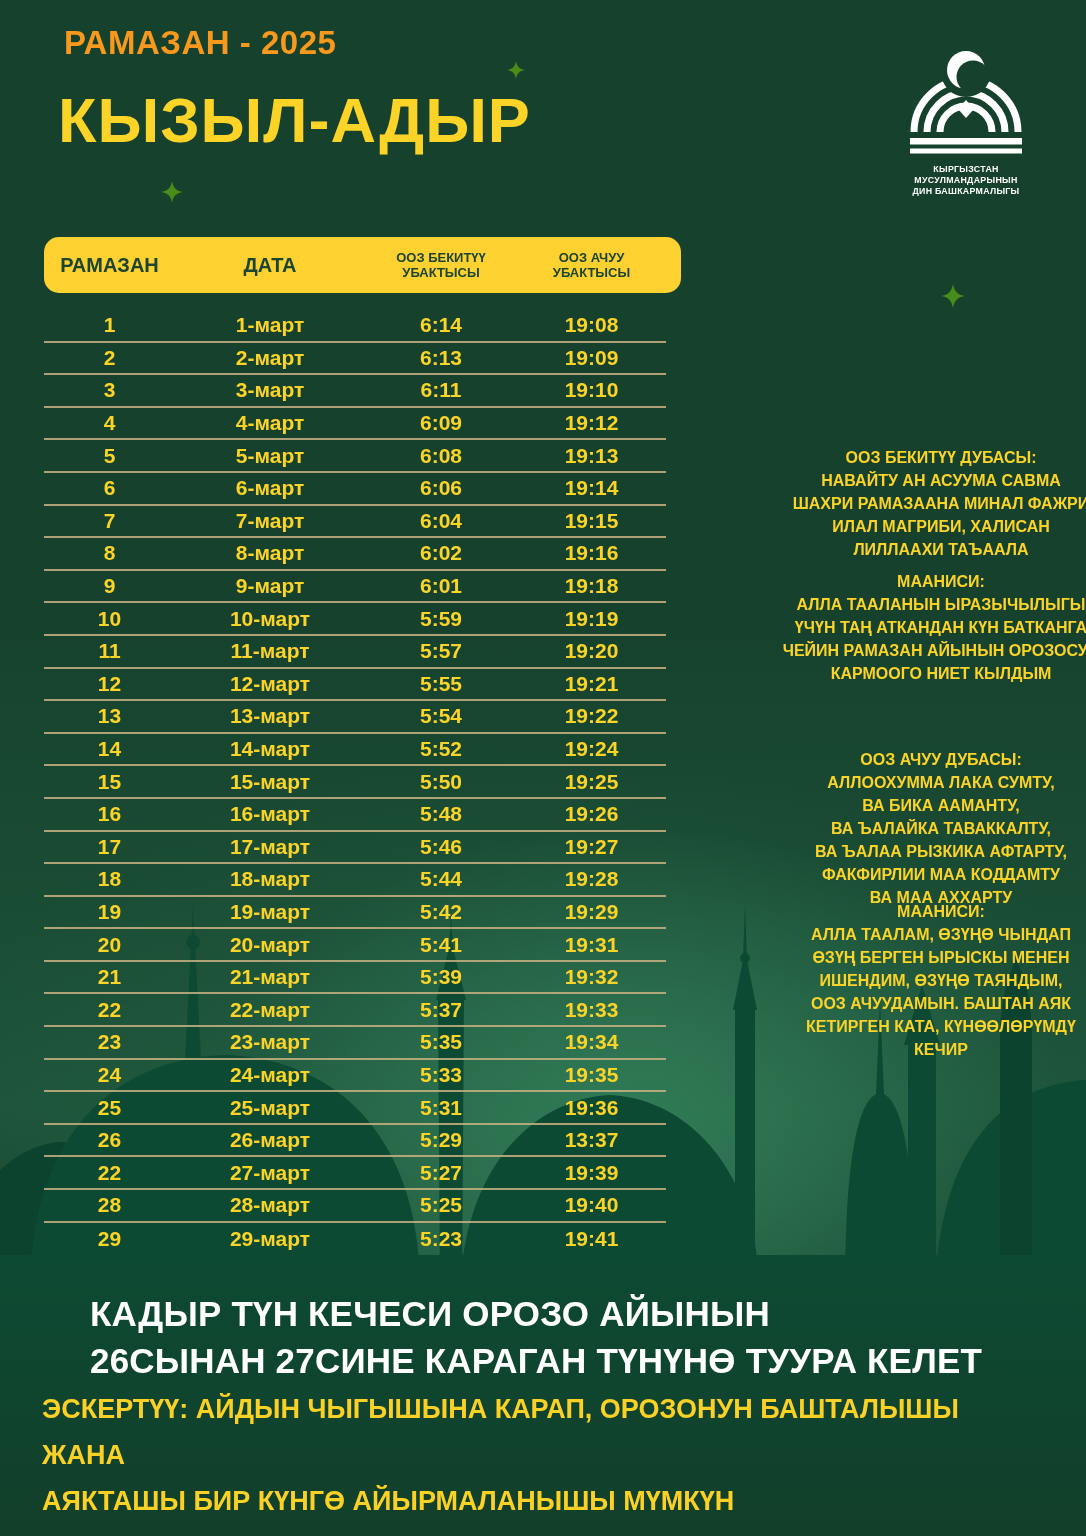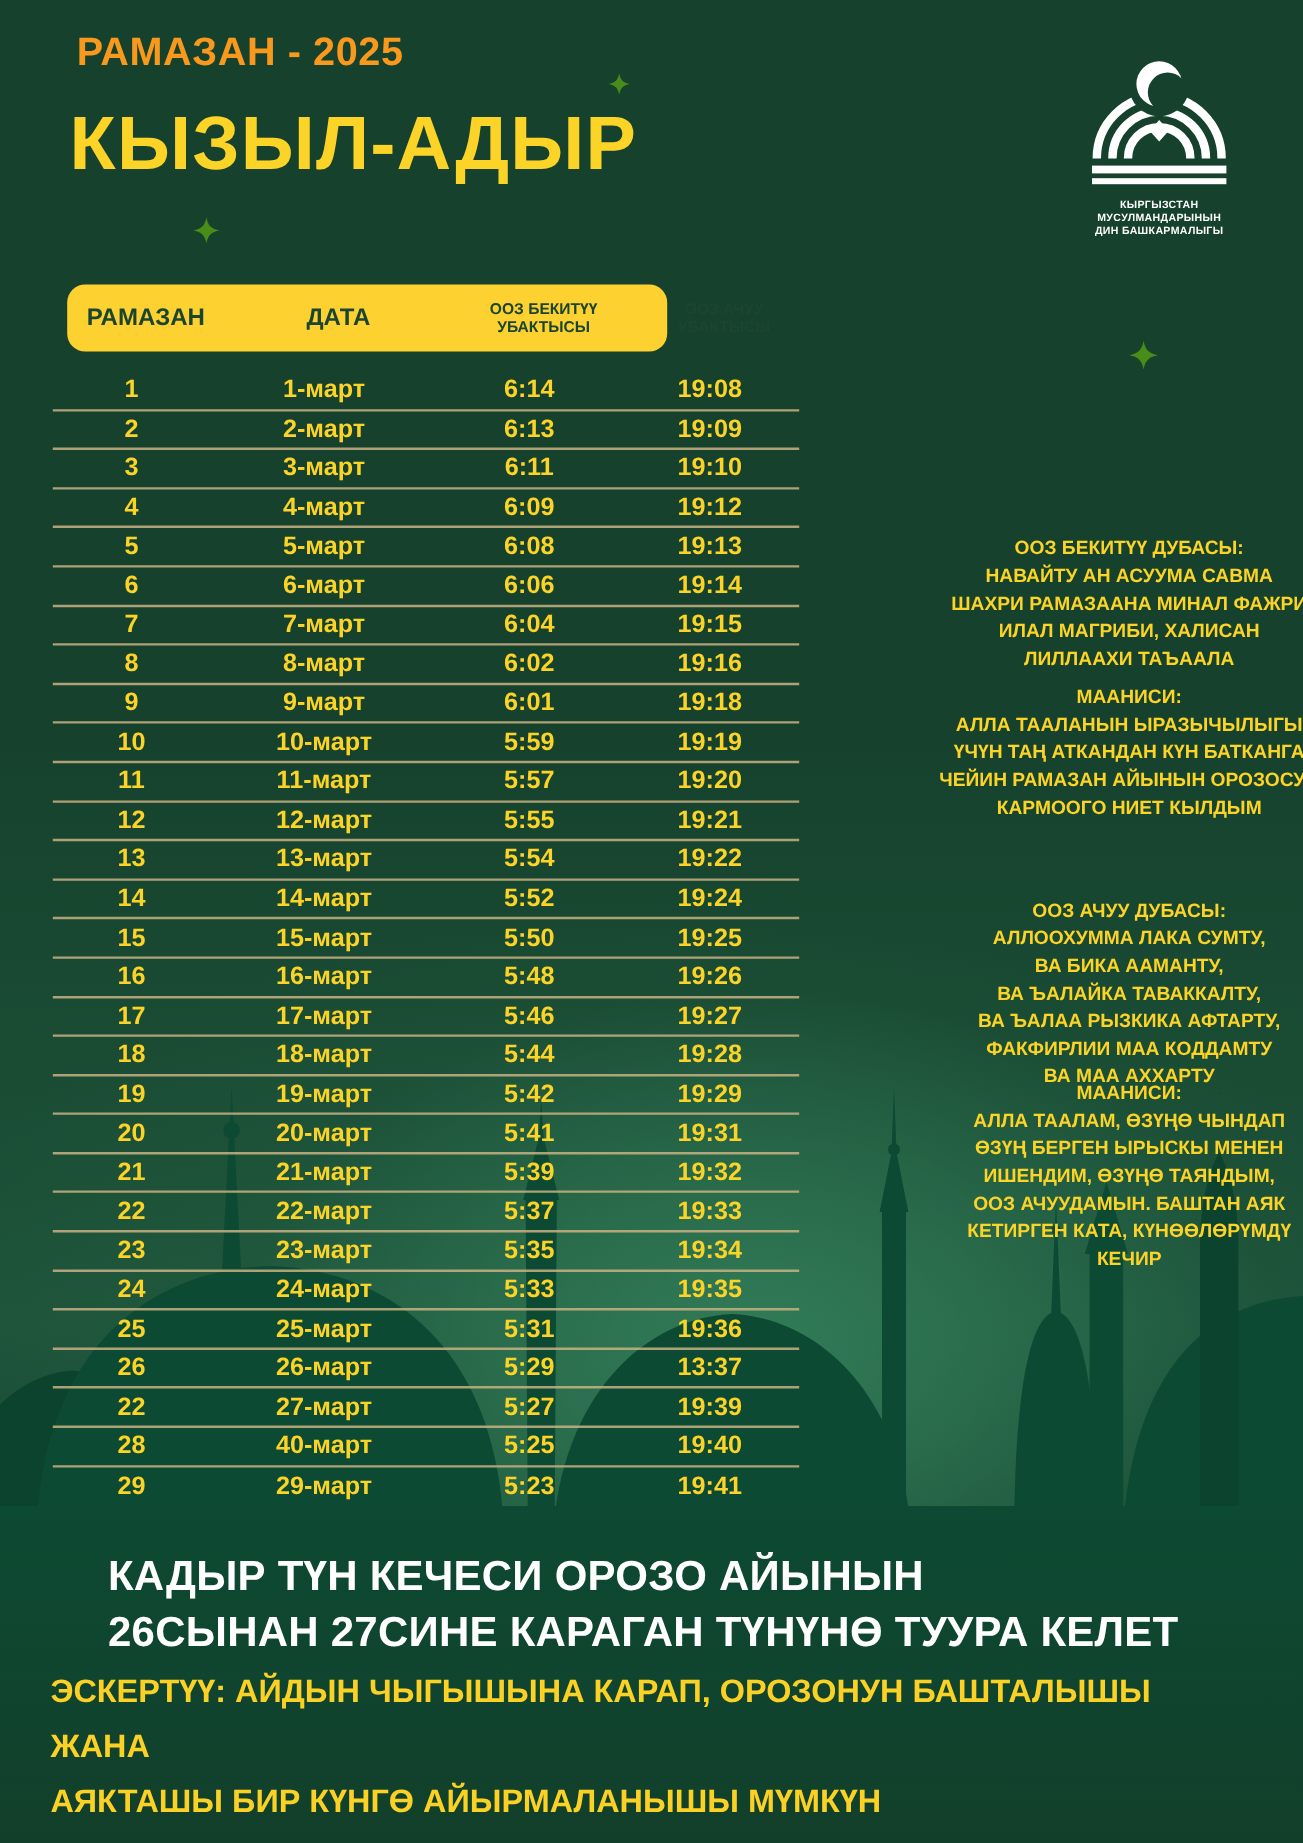--- a/index.html
+++ b/index.html
@@ -20,21 +20,21 @@
   }
   .sil{position:absolute;left:0;top:840px;width:1086px;height:696px;}
   
   .supertitle{left:64px;top:24px;font-size:33px;font-weight:800;letter-spacing:.5px;color:var(--accent-orange,#f8991d);}
   .title{left:58px;top:84px;font-size:63px;font-weight:800;letter-spacing:1px;color:var(--accent-yellow,#fcd327);}
   .sparkle{color:var(--sparkle-green,#4a8c19);}
   .logo{left:886px;top:48px;width:160px;text-align:center;}
   .logo-caption{margin-top:2px;color:#fff;font-size:8.8px;font-weight:700;line-height:11px;letter-spacing:.3px;}
   
   .theader{
-    left:56px;top:237px;width:500px;height:56px;border-radius:15px;
+    left:44px;top:237px;width:637px;height:56px;border-radius:15px;
     background:var(--header-bar-yellow,#fcd130);
     display:grid;grid-template-columns:131px 190px 152px 149px;align-items:center;
     color:var(--header-text-green,#1b4530);font-weight:800;text-align:center;
   }
   .theader .h-big{font-size:20px;}
   .theader .h-small{font-size:13px;line-height:15px;padding:0 14px;}
   .tbody{left:44px;top:310px;width:622px;}
   .trow{
     display:grid;grid-template-columns:131px 190px 152px 149px;align-items:center;
     height:32.6px;box-sizing:border-box;
@@ -306,21 +306,21 @@
       <div class="tcell">13:37</div>
     </div>
     <div class="trow">
       <div class="tcell">22</div>
       <div class="tcell">27-март</div>
       <div class="tcell">5:27</div>
       <div class="tcell">19:39</div>
     </div>
     <div class="trow">
       <div class="tcell">28</div>
-      <div class="tcell">40-март</div>
+      <div class="tcell">28-март</div>
       <div class="tcell">5:25</div>
       <div class="tcell">19:40</div>
     </div>
     <div class="trow">
       <div class="tcell">29</div>
       <div class="tcell">29-март</div>
       <div class="tcell">5:23</div>
       <div class="tcell">19:41</div>
     </div>
   </div>

